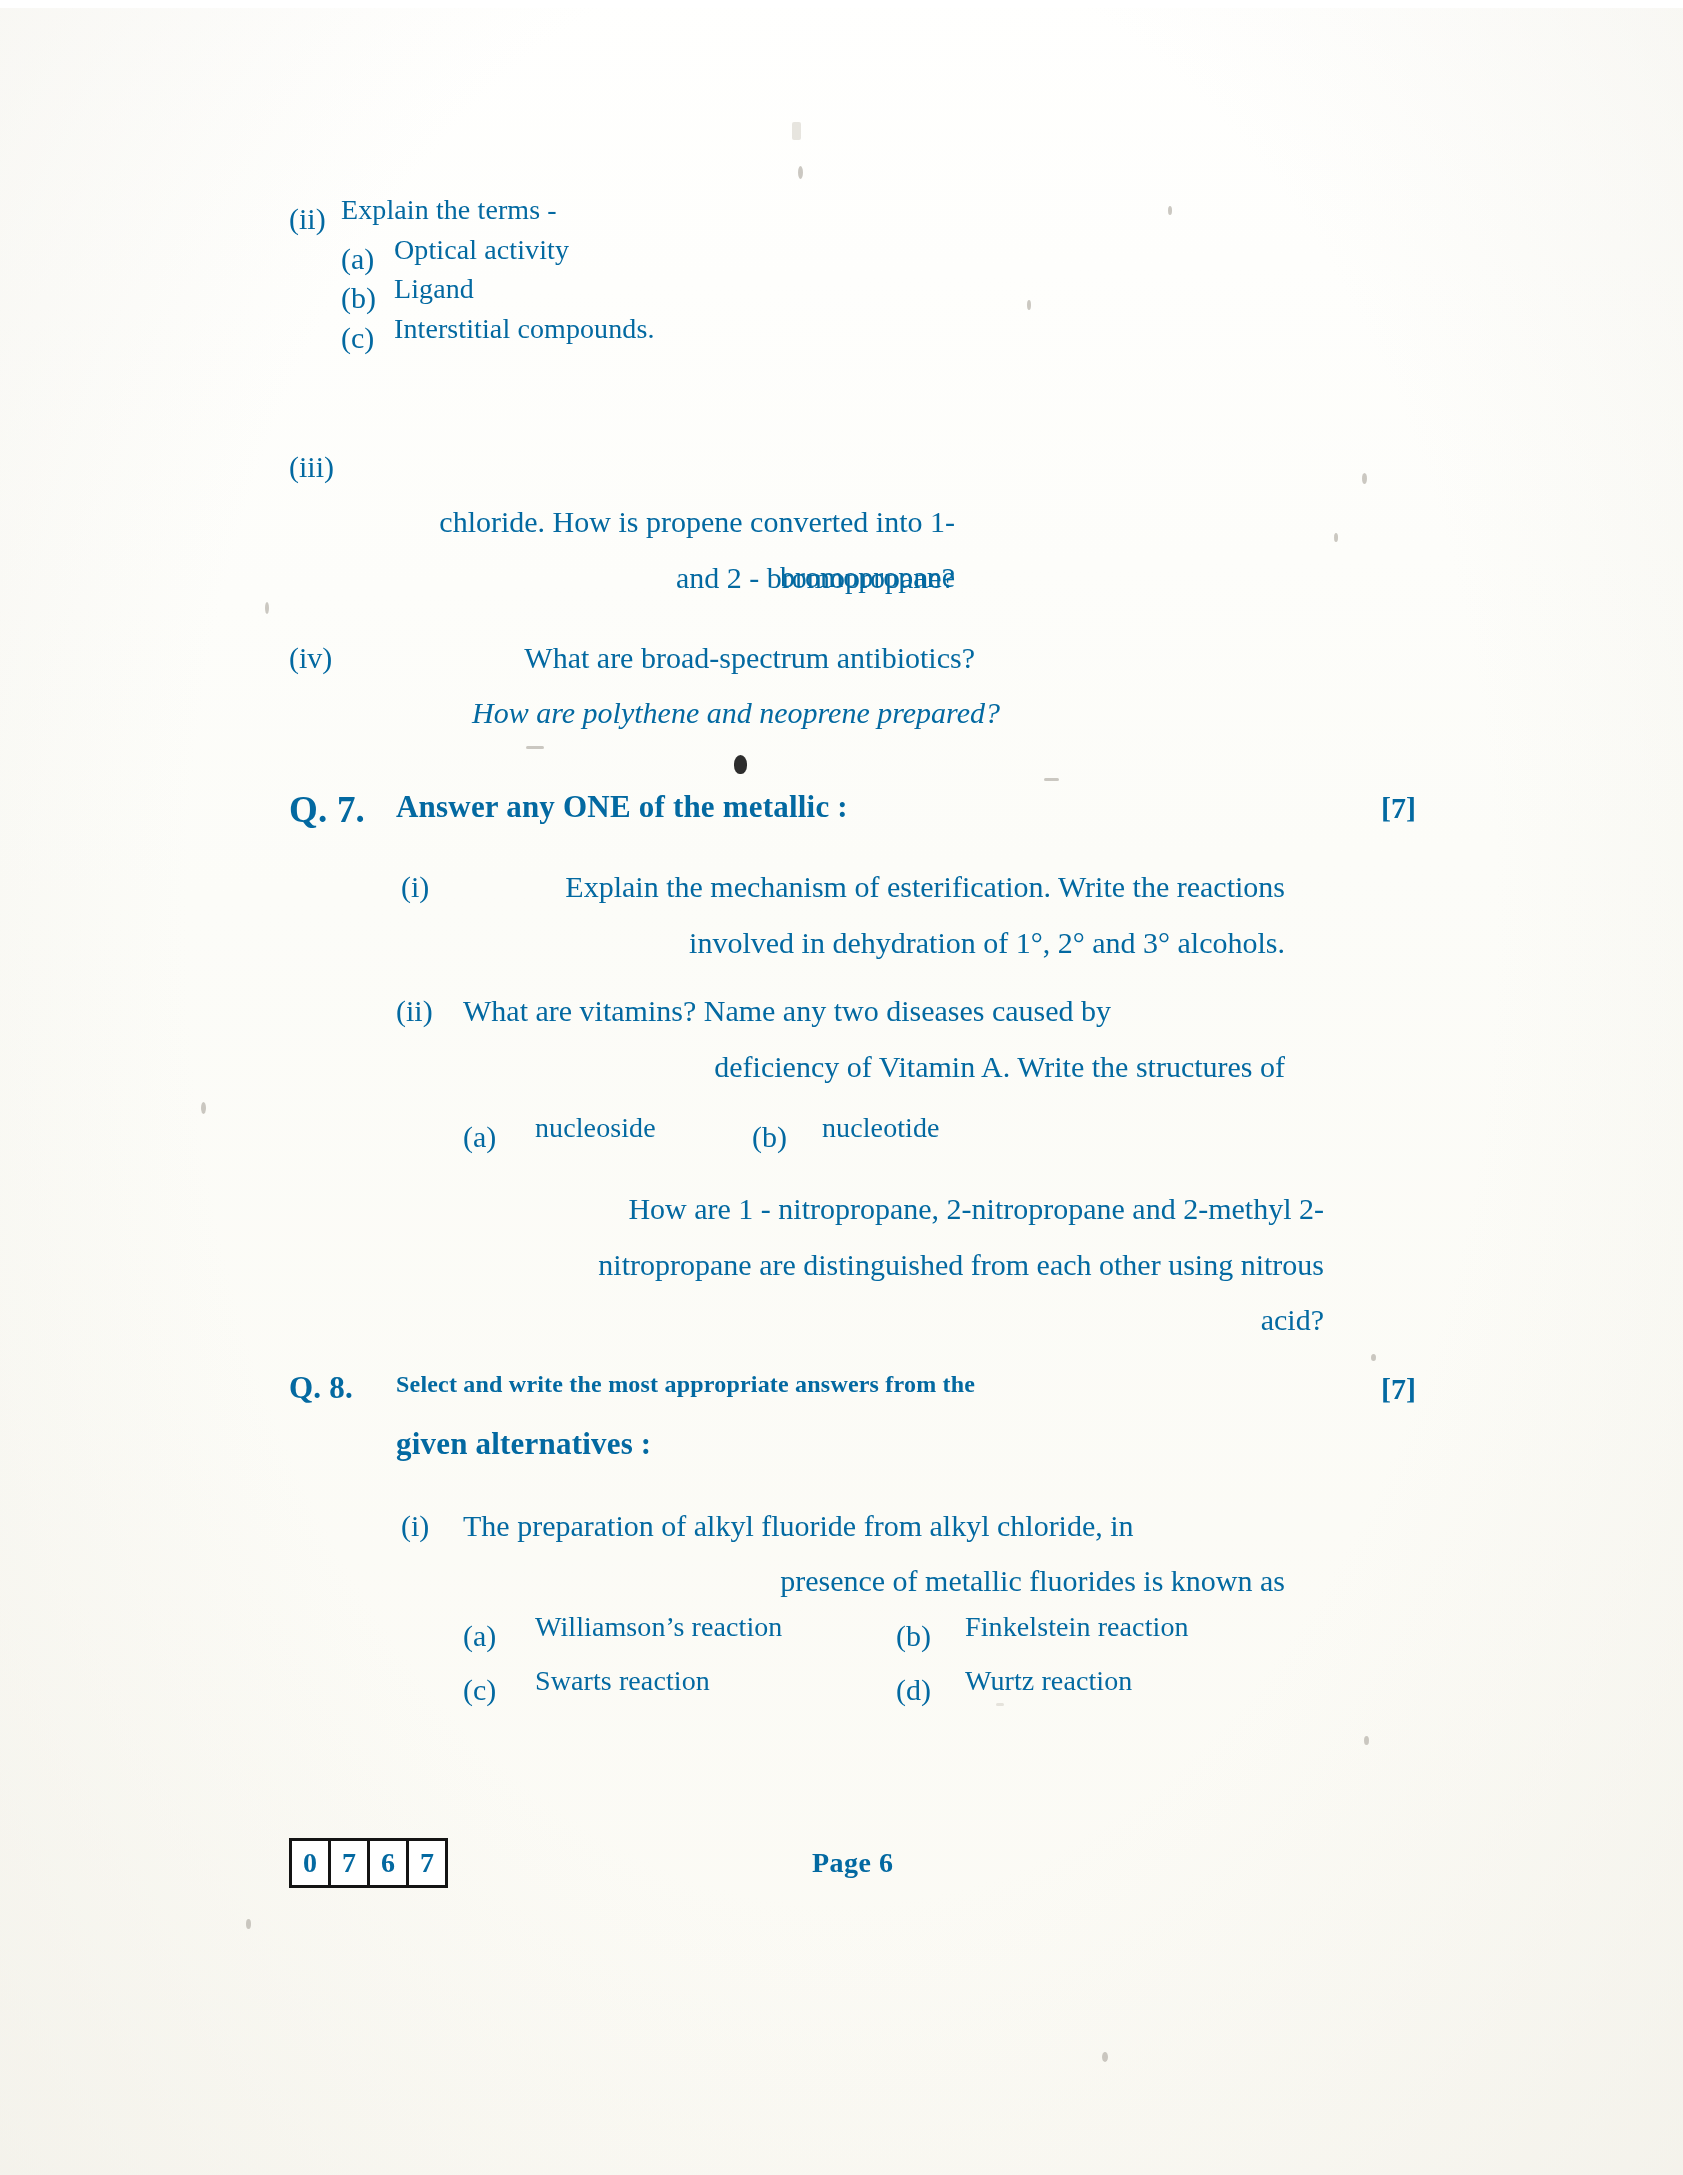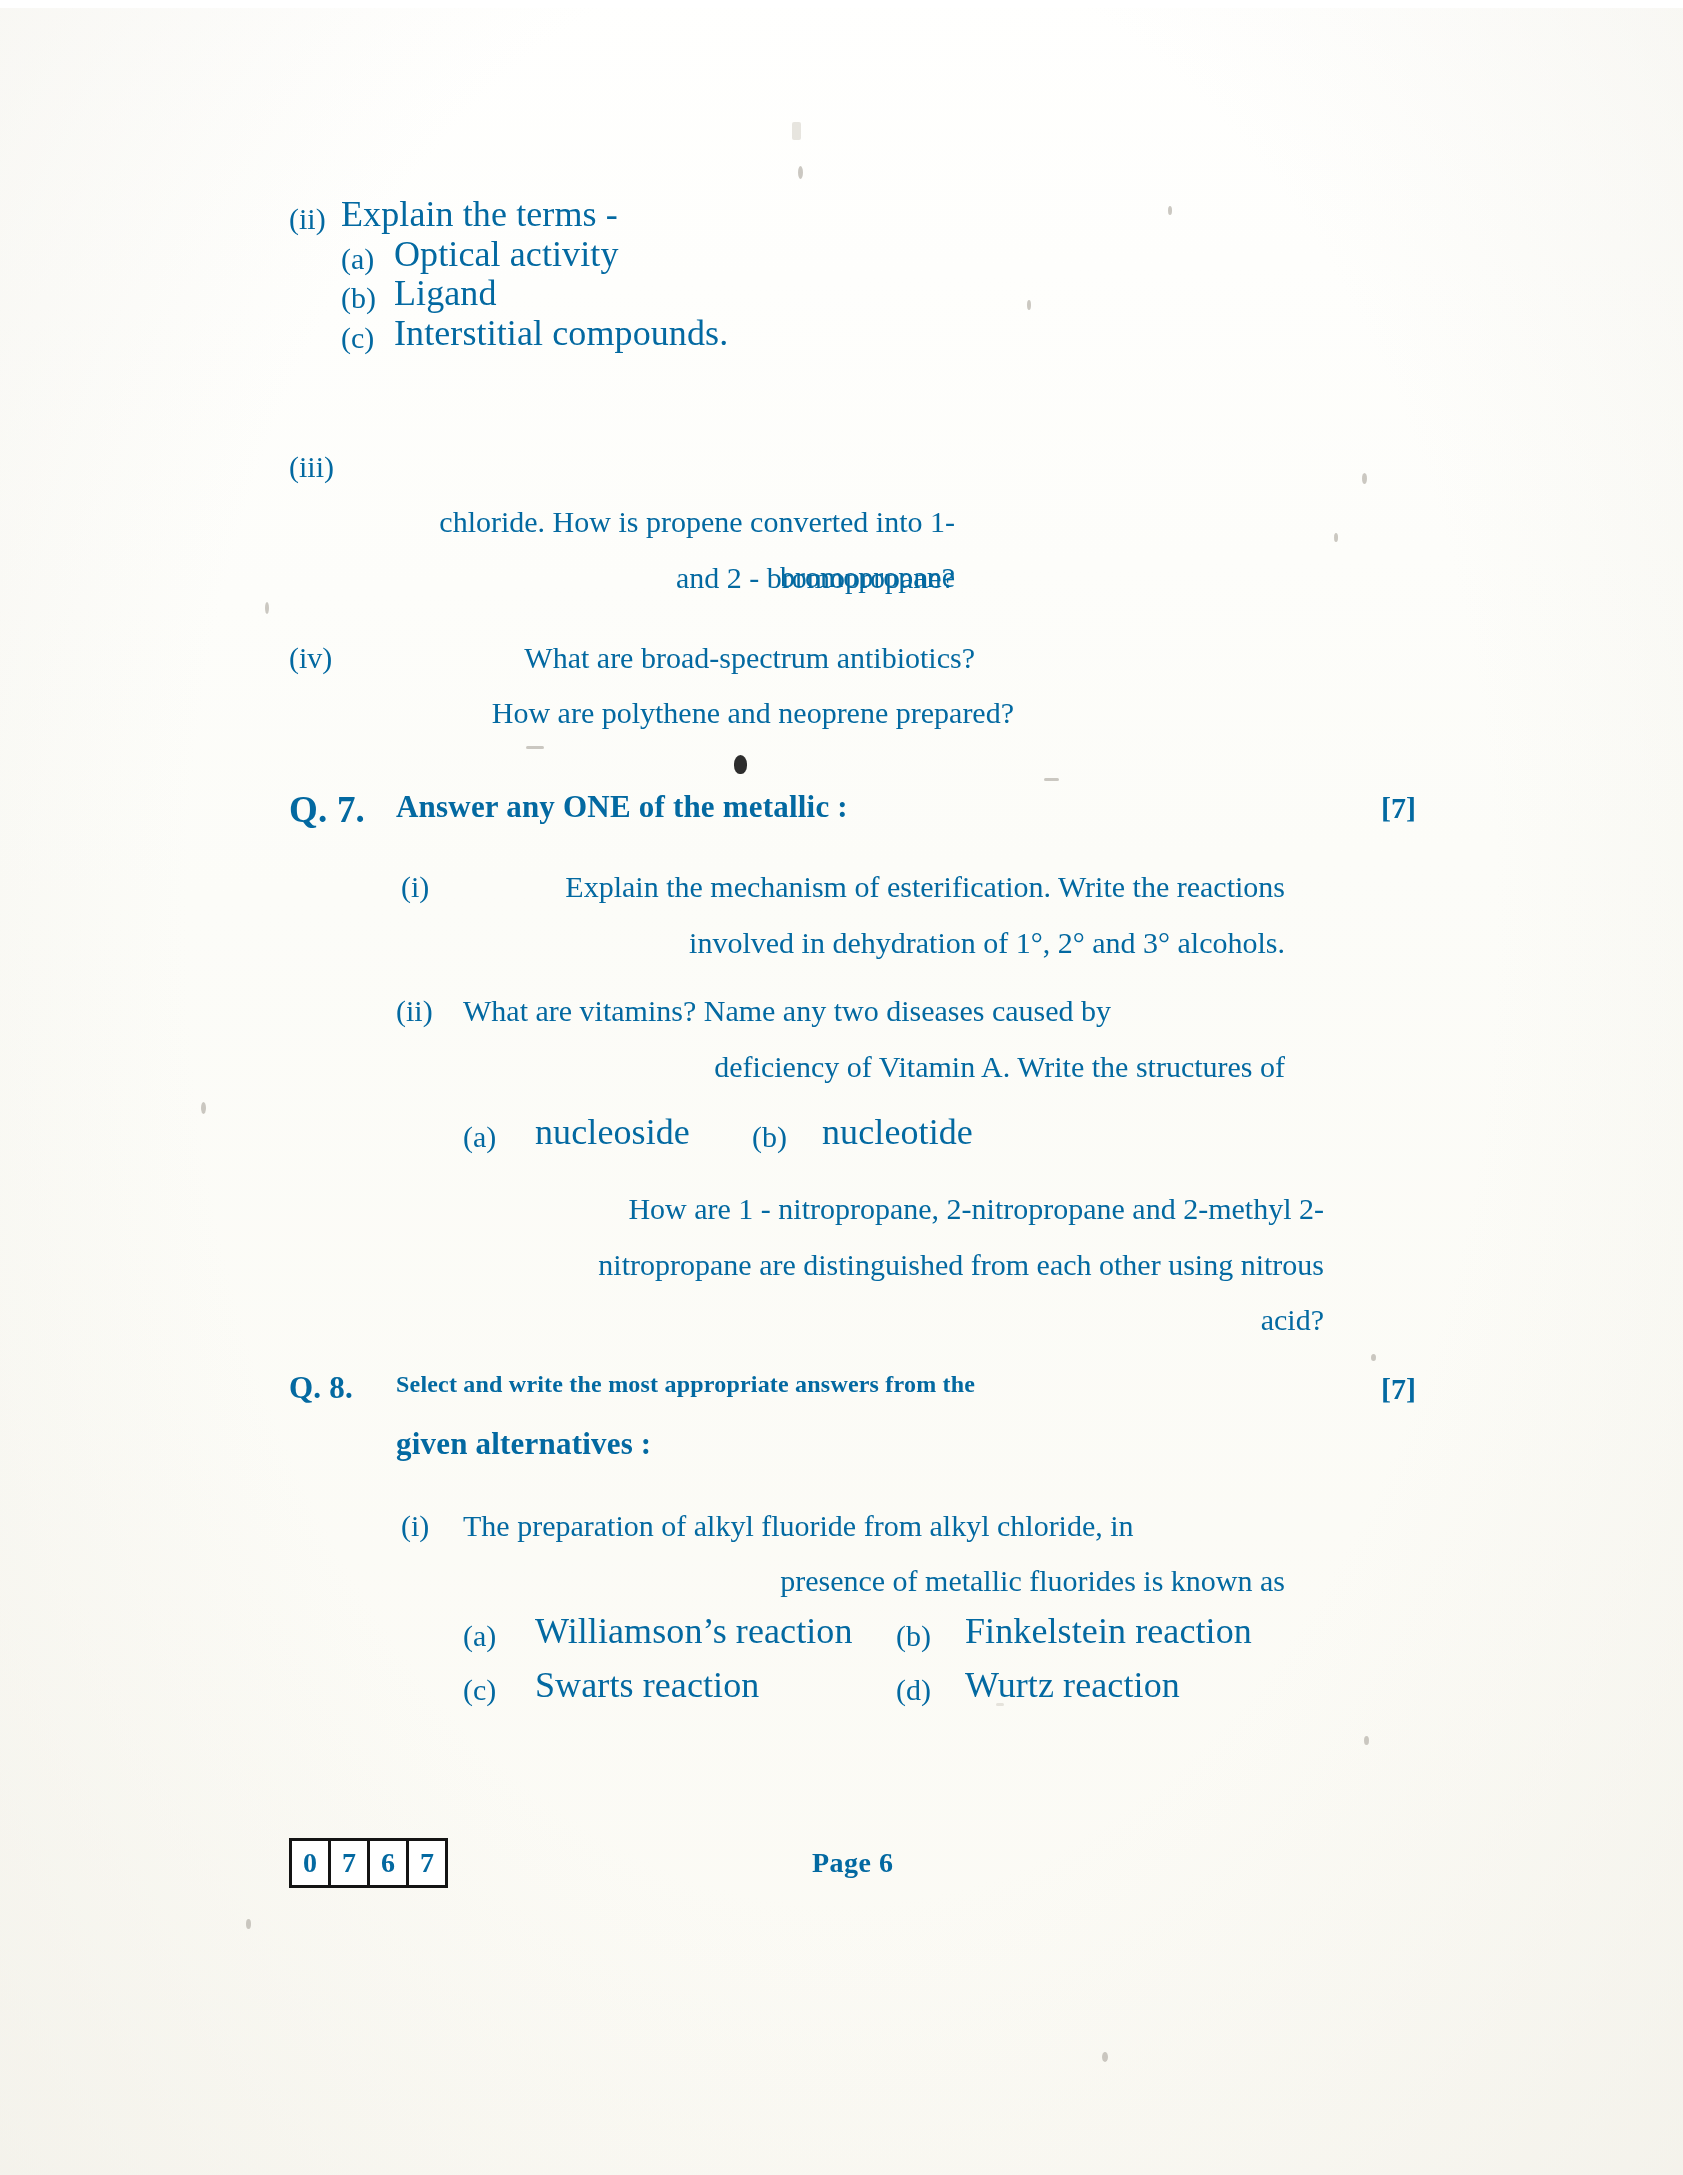--- a/index.html
+++ b/index.html
@@ -35,21 +35,21 @@
     left: 0;
     top: 0;
     width: 1683px;
     height: 2175px;
   }
 
   
   .line {
     position: absolute;
     white-space: nowrap;
-    font-size: 36px;
+    font-size: 28px;
     line-height: 1.0;
     letter-spacing: 0.1px;
   }
 
   .para {
     position: absolute;
     font-size: 30px;
     line-height: 55px;
     text-align: justify;
     text-justify: inter-word;
@@ -144,21 +144,21 @@
     <div class="marker" style="left:341px; top:302px;">(c)</div>
     <div class="line" style="left:394px; top:307px;">Interstitial compounds.</div>
 
     <div class="marker" style="left:289px; top:431px;">(iii)</div>
 
     <div class="para nojust" style="left:341px; top:486px; width:614px;">chloride. How is propene converted into 1- bromopropane</div>
     <div class="para nojust" style="left:341px; top:542px; width:614px;">and 2 - bromopropane?</div>
 
     <div class="marker" style="left:289px; top:622px;">(iv)</div>
     <div class="para nojust" style="left:341px; top:622px; width:634px;">What are broad-spectrum antibiotics?</div>
-    <div class="para nojust" style="left:341px; top:677px; width:673px;">How are polythene and neoprene prepared?</div>
+    <div class="para nojust" style="left:327px; top:677px; width:673px;font-style:italic;">How are polythene and neoprene prepared?</div>
 
     <div class="blot" style="left:734px; top:747px; width:13px; height:19px;"></div>
 
     <div class="line bold" style="left:289px; top:783px; font-size:37px;">Q. 7.</div>
     <div class="line bold" style="left:396px; top:783px; font-size:31px;">Answer any ONE of the metallic :</div>
     <div class="marks" style="left:1381px; top:783px;">[7]</div>
 
     <div class="marker" style="left:401px; top:851px;">(i)</div>
     <div class="para nojust" style="left:463px; top:851px; width:822px;">Explain the mechanism of esterification. Write the reactions</div>
     <div class="para nojust" style="left:463px; top:907px; width:822px;">involved in dehydration of 1°, 2° and 3° alcohols.</div>

